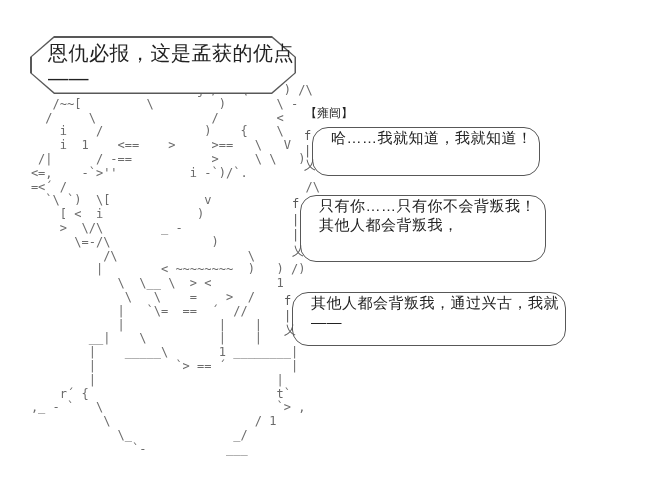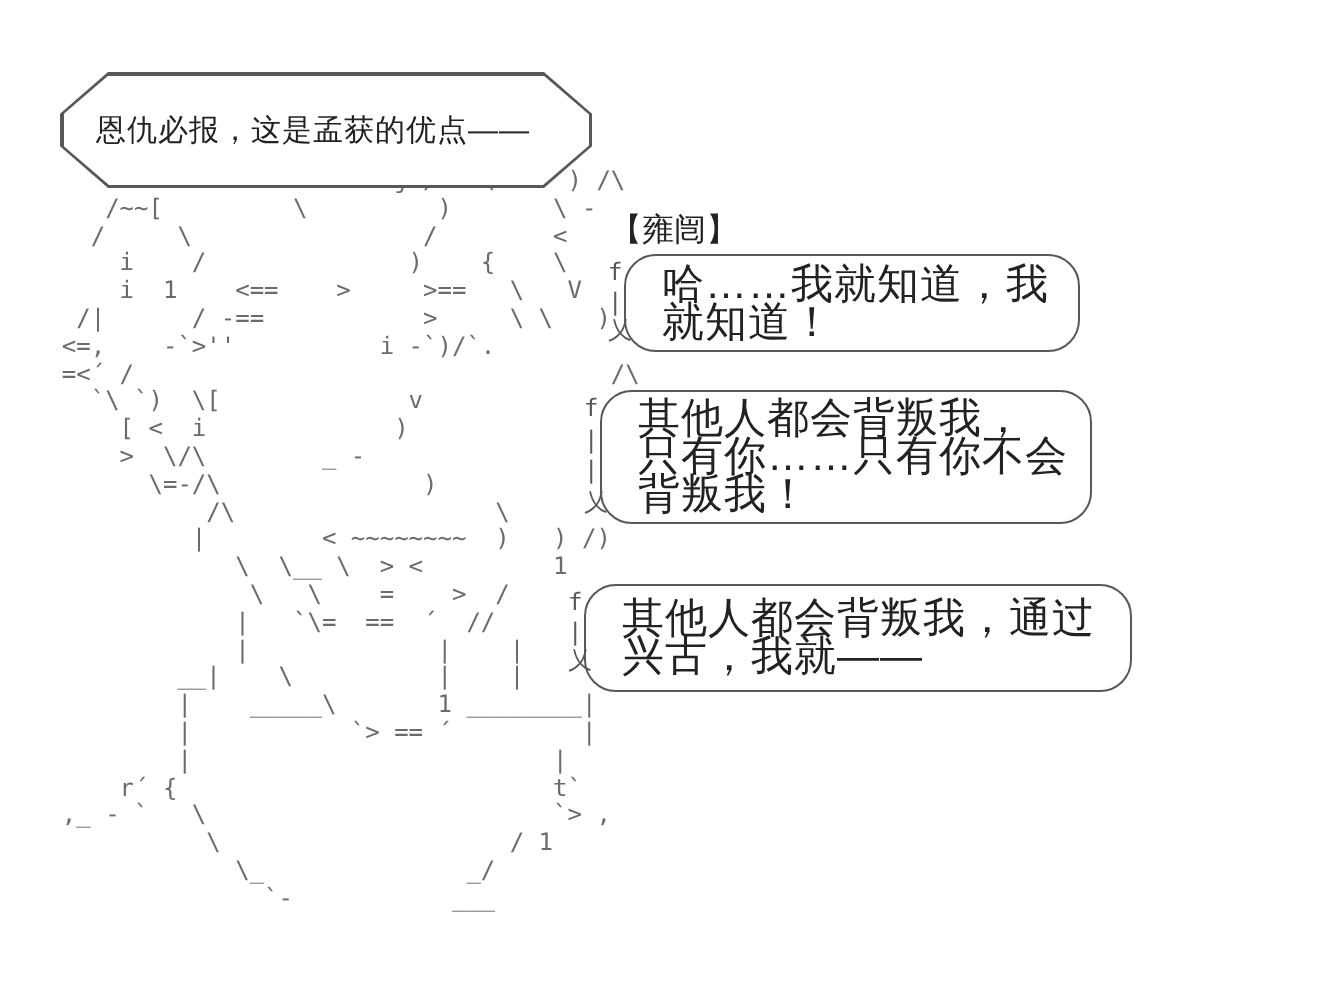--- a/index.html
+++ b/index.html
@@ -17,30 +17,30 @@
     color:#6b6b6b; white-space:pre;
   }
   
   .oct-wrap { position:absolute; left:30px; top:36px; width:266px; height:58px; z-index:3; }
   .oct-border { position:absolute; left:0; top:0; width:100%; height:100%; background:#585858;
     clip-path:polygon(24px 0%, 242px 0%, 100% 36%, 100% 64%, 242px 100%, 24px 100%, 0% 64%, 0% 36%); }
   .oct-fill { position:absolute; left:1.5px; top:1.5px; right:1.5px; bottom:1.5px; background:#fff;
     clip-path:polygon(23px 0%, 240px 0%, 100% 36%, 100% 64%, 240px 100%, 23px 100%, 0% 64%, 0% 36%); }
   .oct-text { position:absolute; left:0; top:0; width:100%; height:100%;
     display:flex; align-items:center; padding-left:18px; box-sizing:border-box;
-    font-size:15px; color:#222; letter-spacing:0.5px; }
+    font-size:20px; color:#222; letter-spacing:0.5px; }
   
   .name-label { position:absolute; left:305px; top:105px; z-index:3;
-    font-size:16px; color:#222; }
+    font-size:12px; color:#222; }
   
   .bubble { position:absolute; z-index:3; box-sizing:border-box;
     background:#fff; border:1.5px solid #585858; border-radius:16px; }
-  .bubble .lines { display:flex; flex-direction:column; justify-content:center;
+  .bubble .lines { display:flex; flex-direction:column; 
     height:100%; padding-left:18px; box-sizing:border-box;
-    font-size:21px; line-height:19px; color:#222; letter-spacing:0.5px; }
+    font-size:15px; line-height:19px; color:#222; letter-spacing:0.5px; }
   .b1 { left:312px; top:127px; width:228px; height:49px; }
   .b2 { left:300px; top:195px; width:246px; height:67px; }
   .b3 { left:292px; top:292px; width:274px; height:54px; }
   .tail { position:absolute; left:-9px; top:1px;
     font-family:"DejaVu Sans Mono",monospace; font-size:12px; line-height:14.5px;
     color:#585858; white-space:pre; }
   .b2 .tail { line-height:15.5px; }
 </style>
 </head>
 <body>
@@ -89,22 +89,22 @@
     <span>哈……我就知道，我就知道！</span>
   </div>
 </div>
 
 <div class="bubble b2">
   <div class="tail">f
 |
 |
 乂</div>
   <div class="lines">
+    <span>只有你……只有你不会背叛我！</span>
     <span>其他人都会背叛我，</span>
-    <span>只有你……只有你不会背叛我！</span>
   </div>
 </div>
 
 <div class="bubble b3">
   <div class="tail">f
 |
 乂</div>
   <div class="lines">
     <span>其他人都会背叛我，通过兴古，我就——</span>
   </div>

